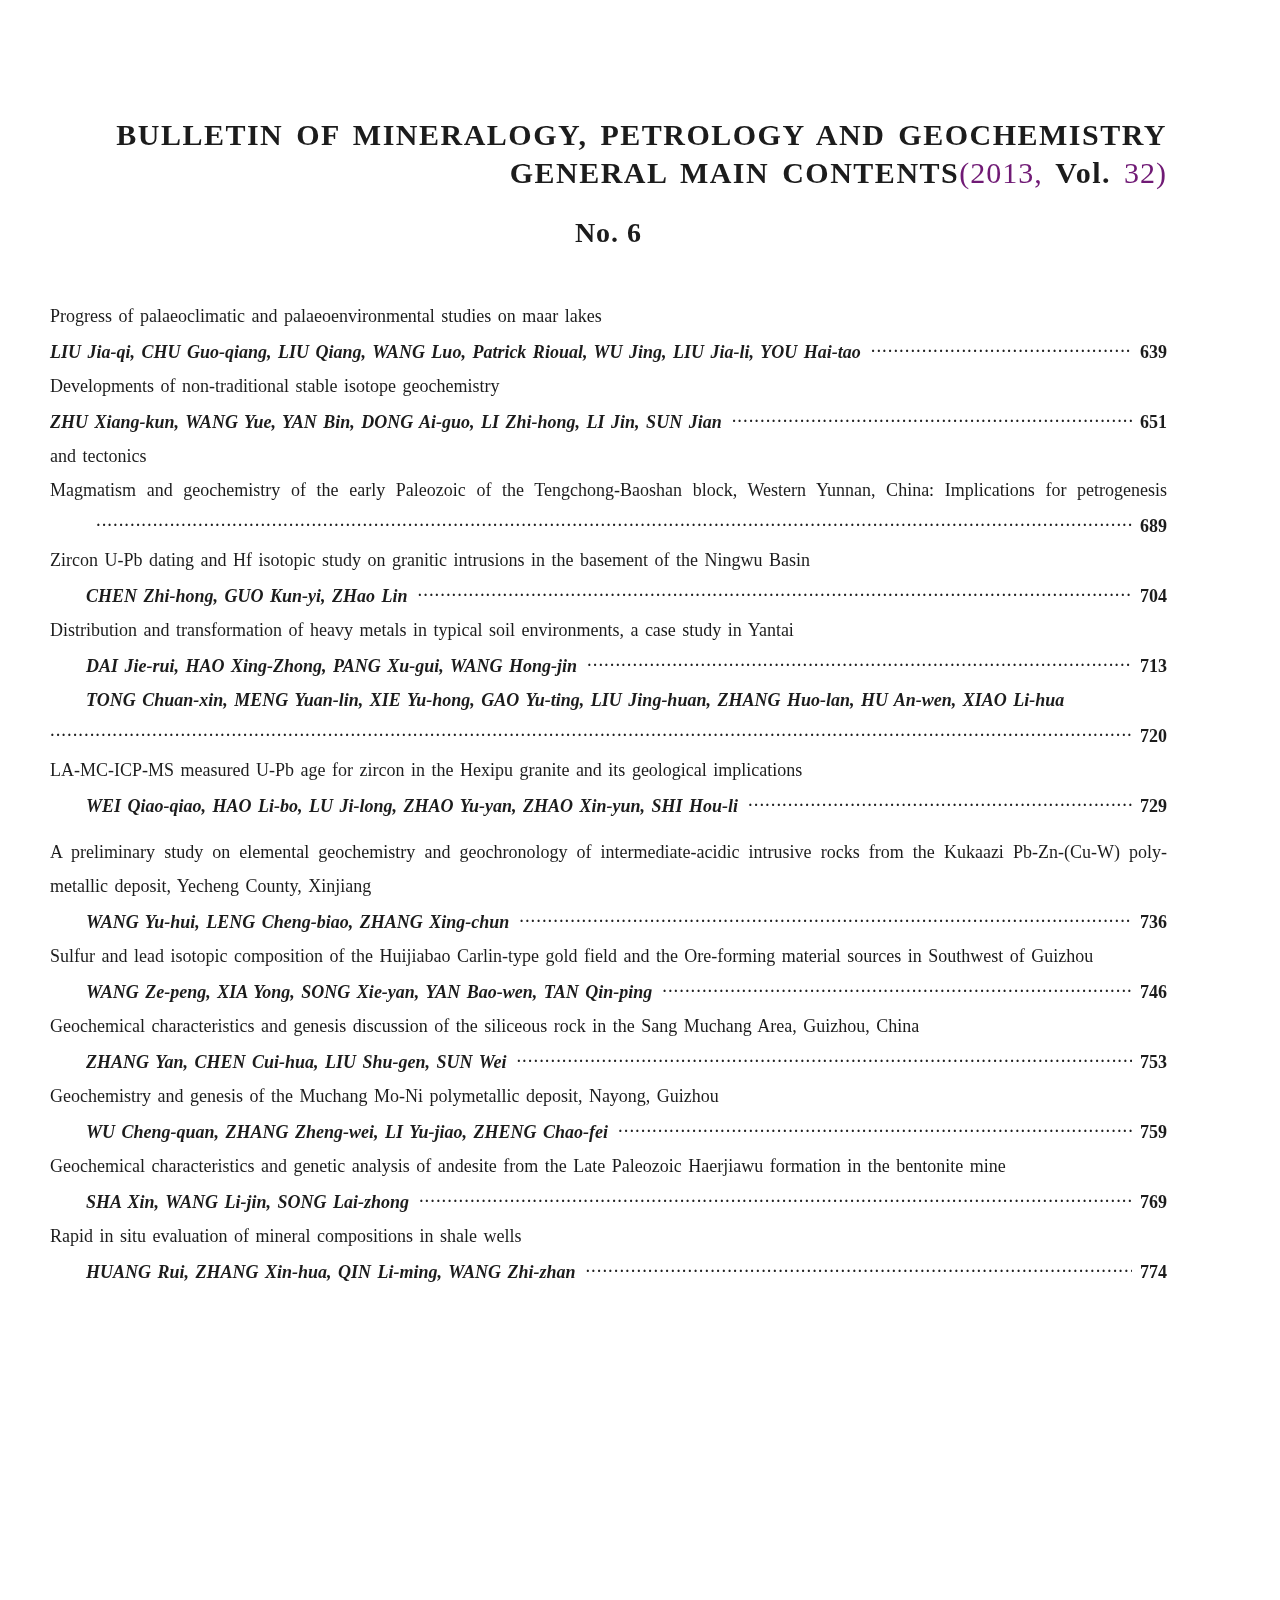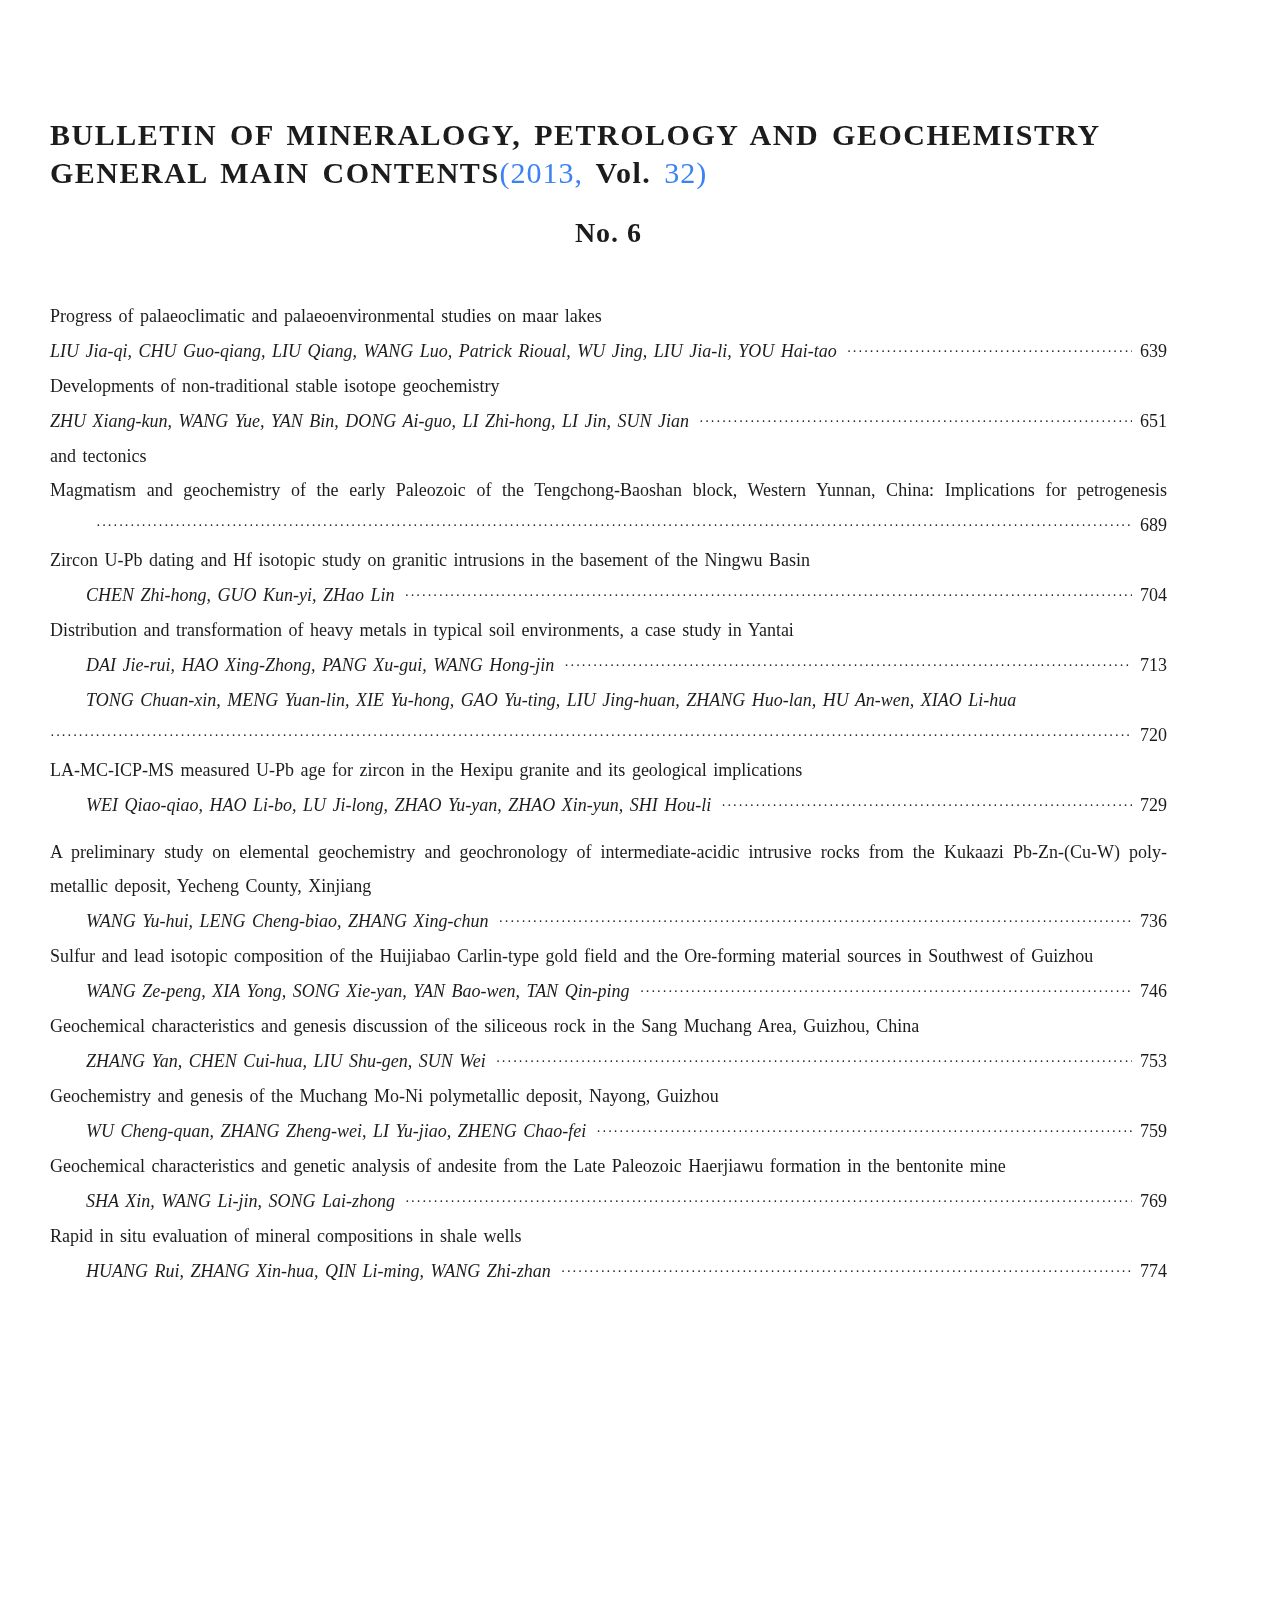--- a/index.html
+++ b/index.html
@@ -2,28 +2,28 @@
 <html><head>
 <meta charset="utf-8">
 <style>
   html,body{margin:0;padding:0;}
   body{
     width:1280px;height:1600px;background:#ffffff;color:#1c1c1c;
     font-family:"Liberation Serif","DejaVu Serif",serif;
     overflow:hidden;
   }
   .sheet{padding:116px 113px 0 50px;}
-  .hline{text-align:left;font-weight:700;font-size:30px;line-height:1.25;letter-spacing:1.5px;word-spacing:4px;}
-  .hline .thin{font-weight:400;color:#3b82f6;letter-spacing:1px;}
+  .hline{text-align:right;font-weight:700;font-size:30px;line-height:1.25;letter-spacing:1.5px;word-spacing:4px;}
+  .hline .thin{font-weight:400;color:#701a75;letter-spacing:1px;}
   .issue{text-align:center;font-weight:700;font-size:28px;margin-top:26px;letter-spacing:1px;}
   .toc{margin-top:50px;font-size:18px;line-height:34px;}
   .entry.extra-gap{margin-top:12px;}
   .title-line{word-spacing:2px;}
   .title-line.justify{text-align:justify;text-align-last:justify;text-justify:inter-word;}
-  .author-row,.leader-row{display:flex;align-items:center;}
+  .author-row,.leader-row{display:flex;align-items:flex-end;font-weight:bold;}
   .author-row.indent{padding-left:36px;}
   .authors{font-style:italic;word-spacing:2px;white-space:nowrap;}
   .dots{flex:1 1 auto;overflow:hidden;white-space:nowrap;margin:0 8px 0 10px;color:#222;}
   .leader-row .dots{margin-left:0;}
   .dots::after{
     font-size:14px;letter-spacing:1px;
     content:"··········································································································································································································";
   }
   .page{white-space:nowrap;font-style:normal;}
 </style>

